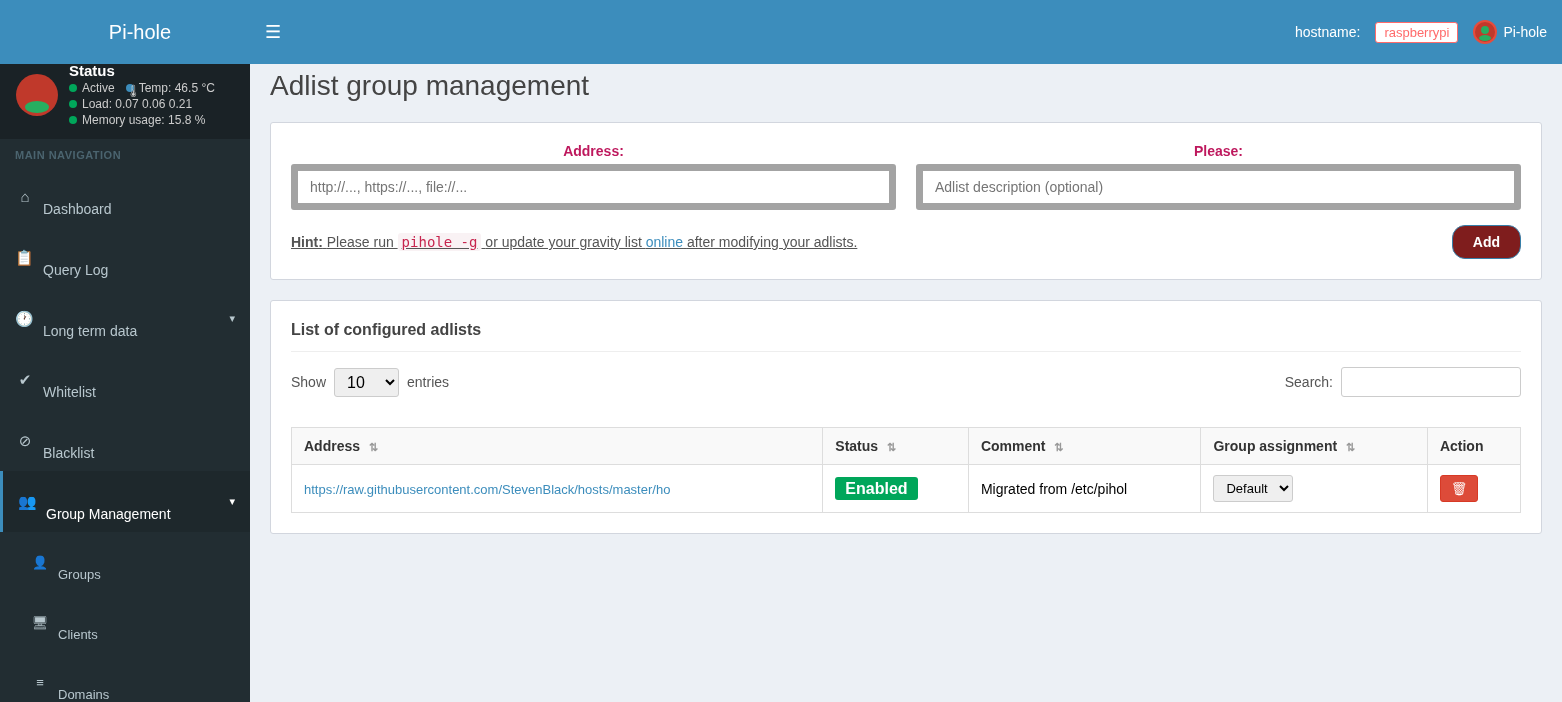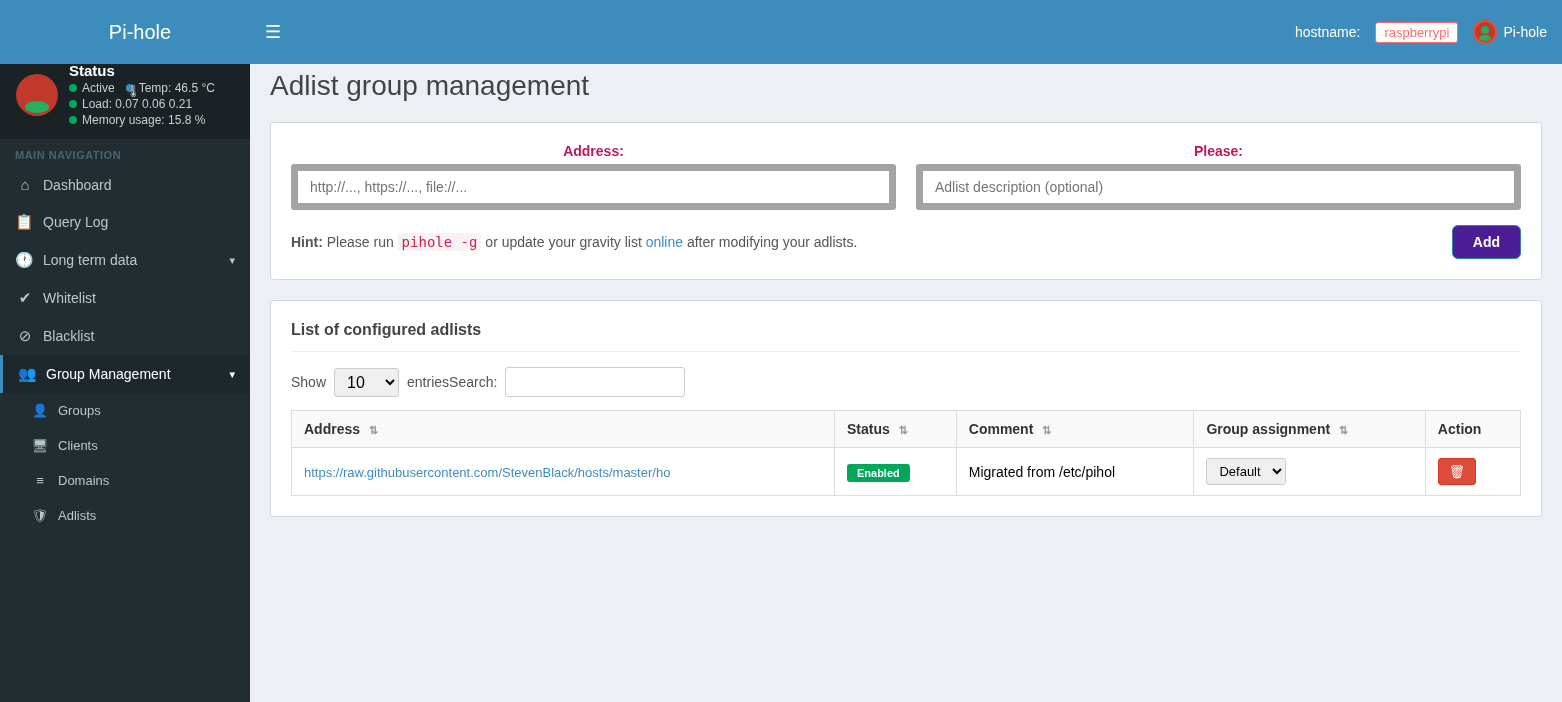--- a/index.html
+++ b/index.html
@@ -99,21 +99,21 @@
       display: flex;
       align-items: center;
       padding: 10px 15px;
       color: #b8c7ce;
       cursor: pointer;
       text-decoration: none;
       position: relative;
     }
     .nav-item.active { background: #1e282c; color: #fff; border-left: 3px solid #3c8dbc; }
     .nav-item .nav-icon { width: 20px; margin-right: 8px; text-align: center; font-size: 15px; }
-    .nav-item .nav-label { flex: 1; }
+    .nav-item .nav-label { flex: 1; margin-top: 25px; }
     .nav-item .chevron { margin-left: auto; font-size: 11px; }
     .nav-item.sub { padding-left: 30px; font-size: 13px; }
     .nav-item.sub .nav-icon { font-size: 13px; }
 
     
     .main-content {
       margin-left: 250px;
       margin-top: 50px;
       padding: 20px;
       min-height: calc(100vh - 50px);
@@ -152,46 +152,47 @@
     .form-control {
       width: 100%;
       padding: 8px 12px;
       border: 7px solid #a3a3a3;
       border-radius: 3px;
       font-size: 14px;
       color: #555;
       background: #fff;
     }
 
-    .hint-text { color: #555; font-size: 14px; }
+    .hint-text { color: #555; font-size: 14px; text-decoration: underline; }
     .hint-text .cmd { color: #c7254e; background: #f9f2f4; padding: 1px 4px; border-radius: 3px; font-family: monospace; }
     .hint-text .link { color: #3c8dbc; text-decoration: none; }
 
     .hint-row {
       display: flex;
       align-items: center;
       justify-content: space-between;
     }
 
     .btn-primary {
-      background: #4c1d95;
+      background: #7f1d1d;
       border: 1px solid #367fa9;
       color: #fff;
       padding: 8px 20px;
-      border-radius: 6px;
+      border-radius: 13px;
       font-size: 14px;
       cursor: pointer;
       font-weight: 600;
     }
 
     
     .table-controls {
       display: flex;
       align-items: center;
-      margin-bottom: 13px;
+      justify-content: space-between;
+      margin-bottom: 30px;
     }
     .show-entries { display: flex; align-items: center; gap: 8px; color: #555; }
     .show-entries select {
       padding: 4px 8px;
       border: 1px solid #ccc;
       border-radius: 3px;
       font-size: 16px;
     }
     .search-box { display: flex; align-items: center; gap: 8px; color: #555; }
     .search-box input {
@@ -223,21 +224,21 @@
       padding: 10px 12px;
       vertical-align: middle;
     }
     .data-table tr:last-child td { border-bottom: 1px solid #ddd; }
 
     .badge-enabled {
       background: #00a65a;
       color: #fff;
       padding: 3px 10px;
       border-radius: 3px;
-      font-size: 11px;
+      font-size: 16px;
       font-weight: 600;
     }
 
     .link-cell { color: #3c8dbc; text-decoration: none; font-size: 13px; }
 
     .btn-danger {
       background: #dd4b39;
       border: 1px solid #d73925;
       color: #fff;
       padding: 5px 10px;

